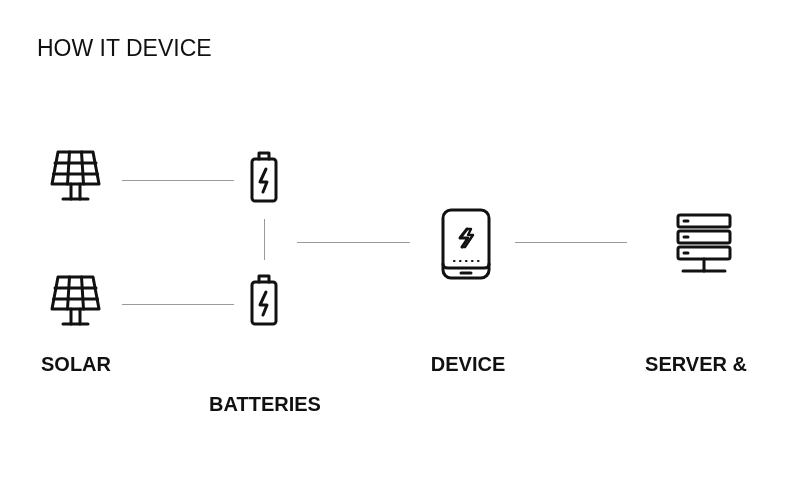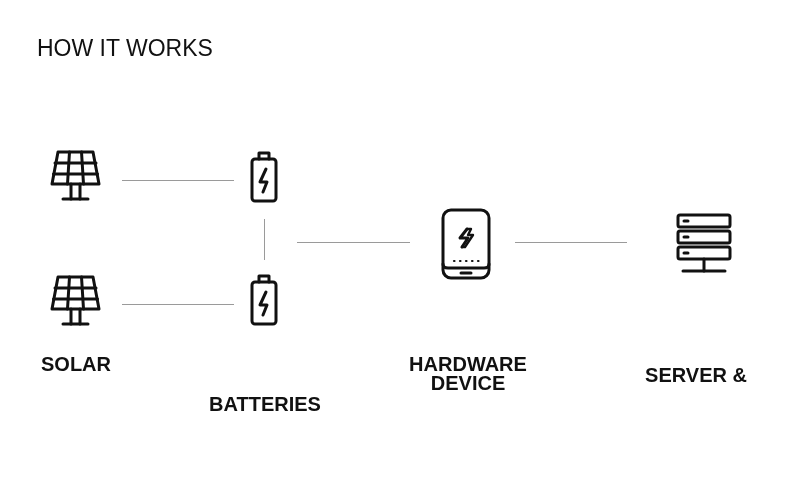--- a/index.html
+++ b/index.html
@@ -18,21 +18,21 @@
     .vline { width: 1px; }
     .label {
       position: absolute; text-align: center; font-weight: 700; font-size: 20px;
       line-height: 19px; color: #111; text-transform: uppercase;
     }
     .label span { display: block; }
   </style>
 </head>
 <body>
 
-<div class="title">HOW IT WORKS</div>
+<div class="title">HOW IT DEVICE</div>
 
 <div class="icon" style="left:50px; top:150px;">
   <svg width="52" height="52" viewBox="0 0 52 52" fill="none" stroke="#111" stroke-width="3" stroke-linejoin="round" stroke-linecap="round">
     <path d="M8 2 H43 L49 34 H2 Z"></path>
     <line x1="19.5" y1="2" x2="17.5" y2="34"></line>
     <line x1="31.5" y1="2" x2="33.5" y2="34"></line>
     <line x1="5" y1="13" x2="46" y2="13"></line>
     <line x1="3.5" y1="24" x2="47.5" y2="24"></line>
     <line x1="21" y1="34" x2="21" y2="49"></line>
     <line x1="30" y1="34" x2="30" y2="49"></line>
@@ -105,18 +105,17 @@
 <div class="line hline" style="left:297px; top:242px; width:113px;"></div>
 <div class="line hline" style="left:515px; top:242px; width:112px;"></div>
 
 <div class="label" style="left:26px; top:355px; width:100px;">
   <span>SOLAR</span>
 </div>
 <div class="label" style="left:205px; top:355px; width:120px;margin-top:40px;">
   <span>BATTERIES</span>
 </div>
 <div class="label" style="left:403px; top:355px; width:130px;">
-  <span>HARDWARE</span>
   <span>DEVICE</span>
 </div>
-<div class="label" style="left:626px; top:366px; width:140px;">
+<div class="label" style="left:626px; top:355px; width:140px;">
   <span>SERVER &amp;</span>
 </div>
 
 </body></html>

